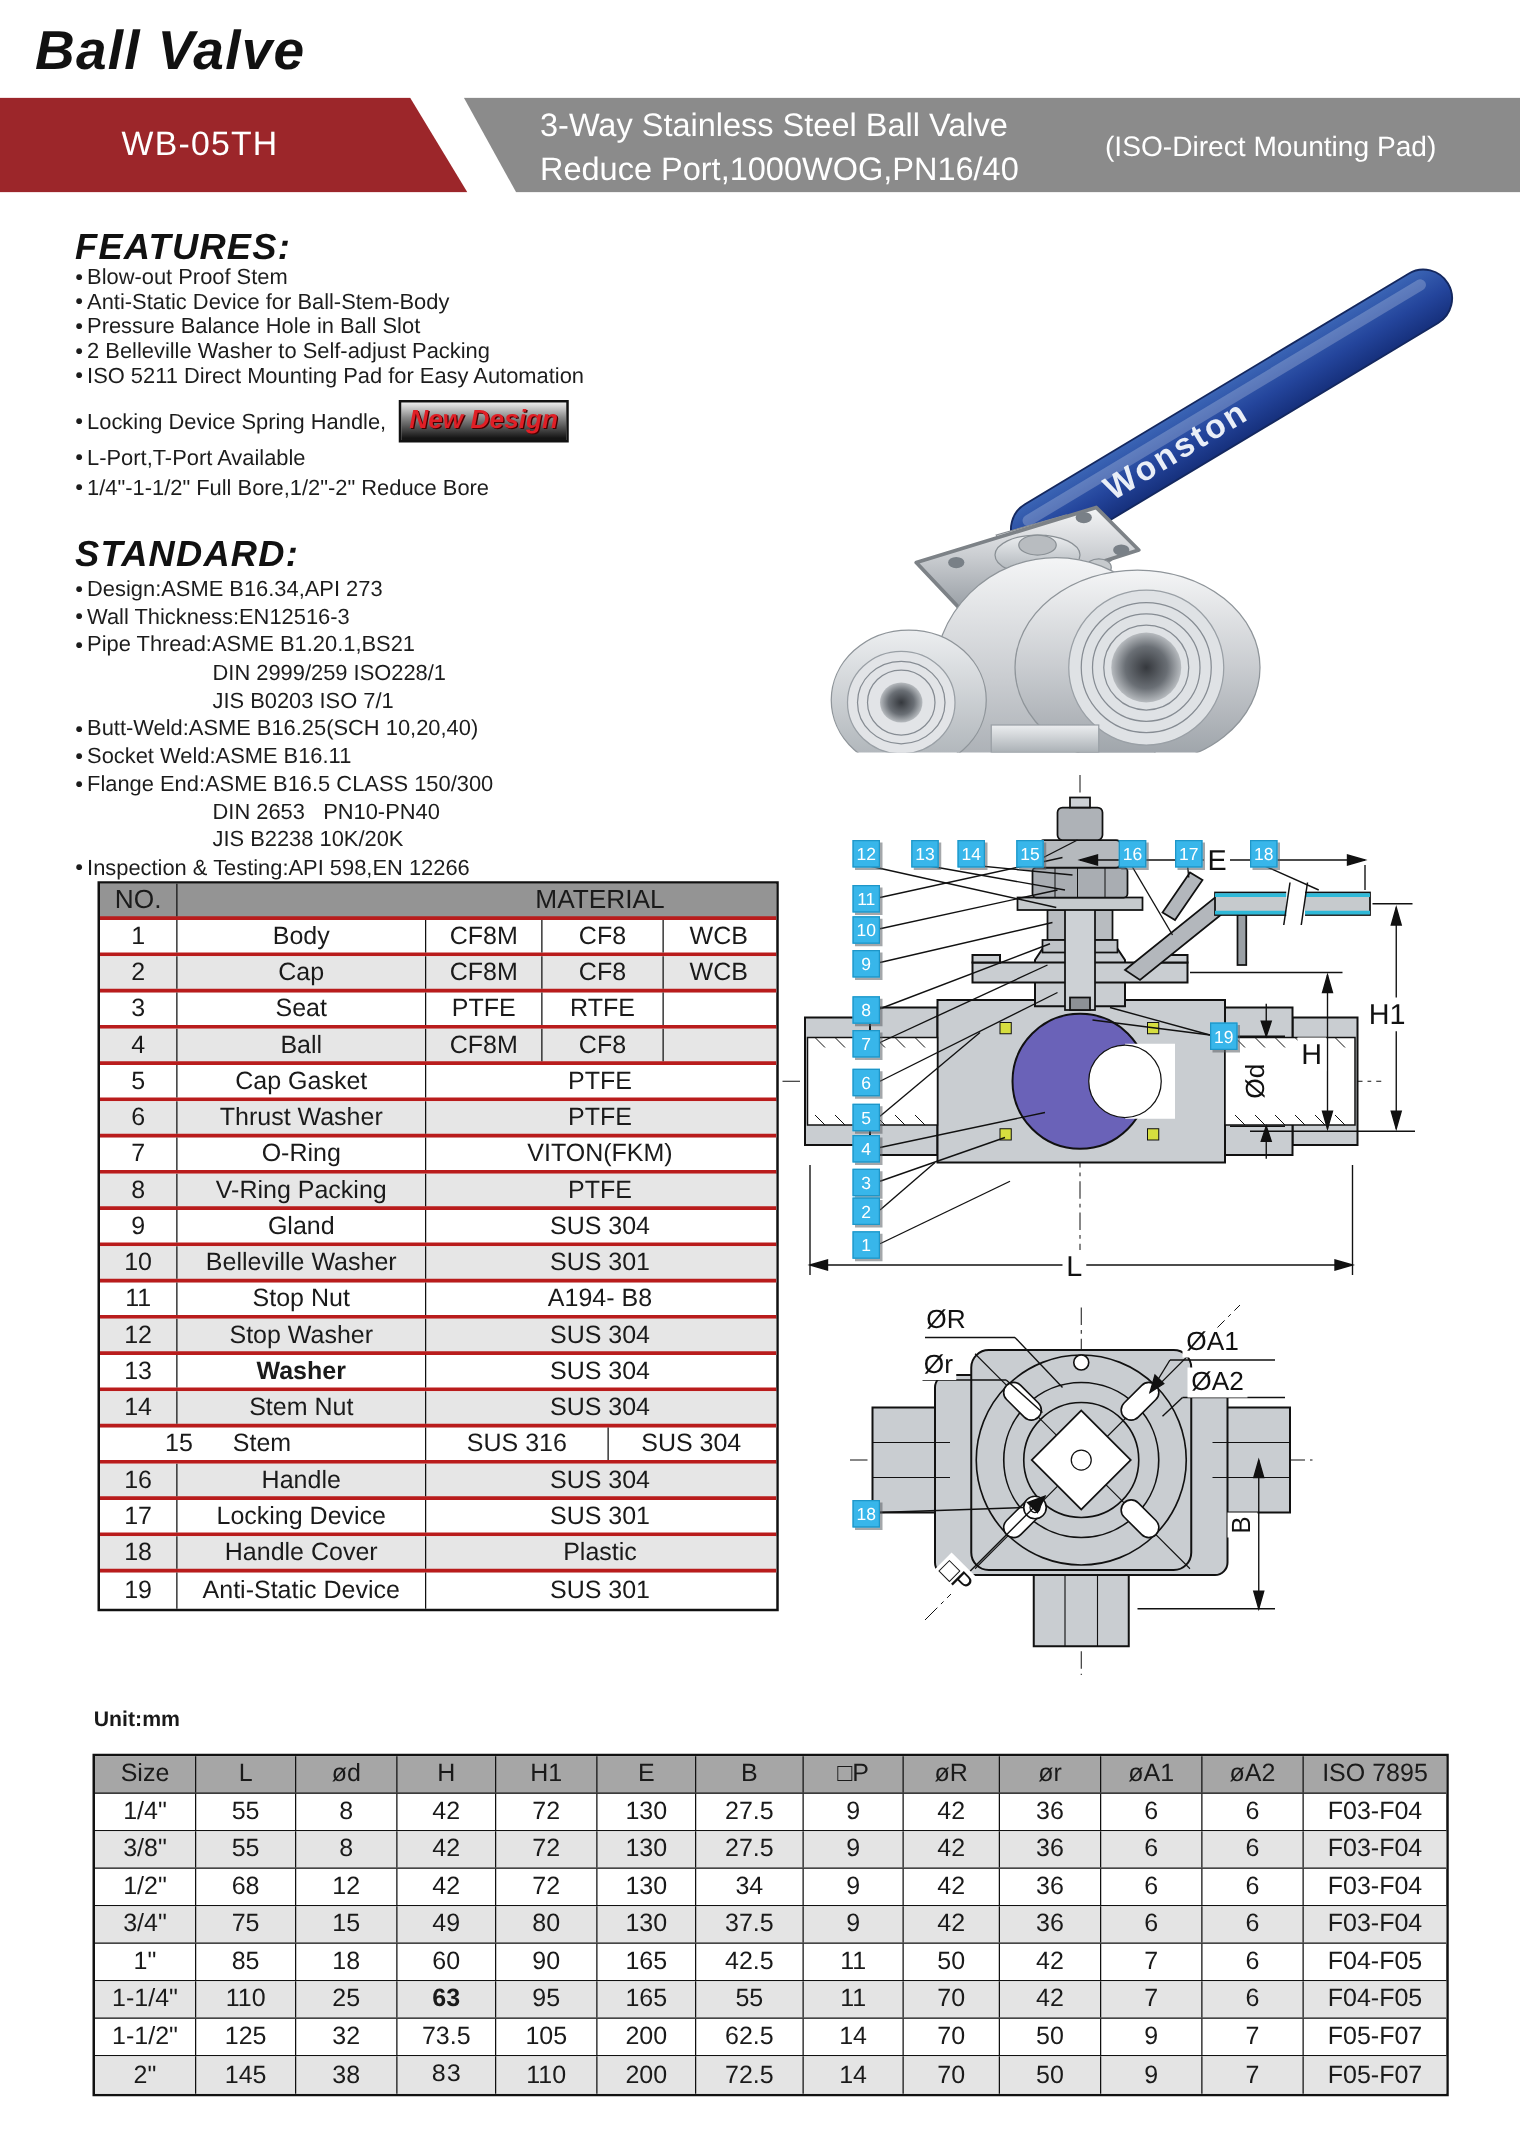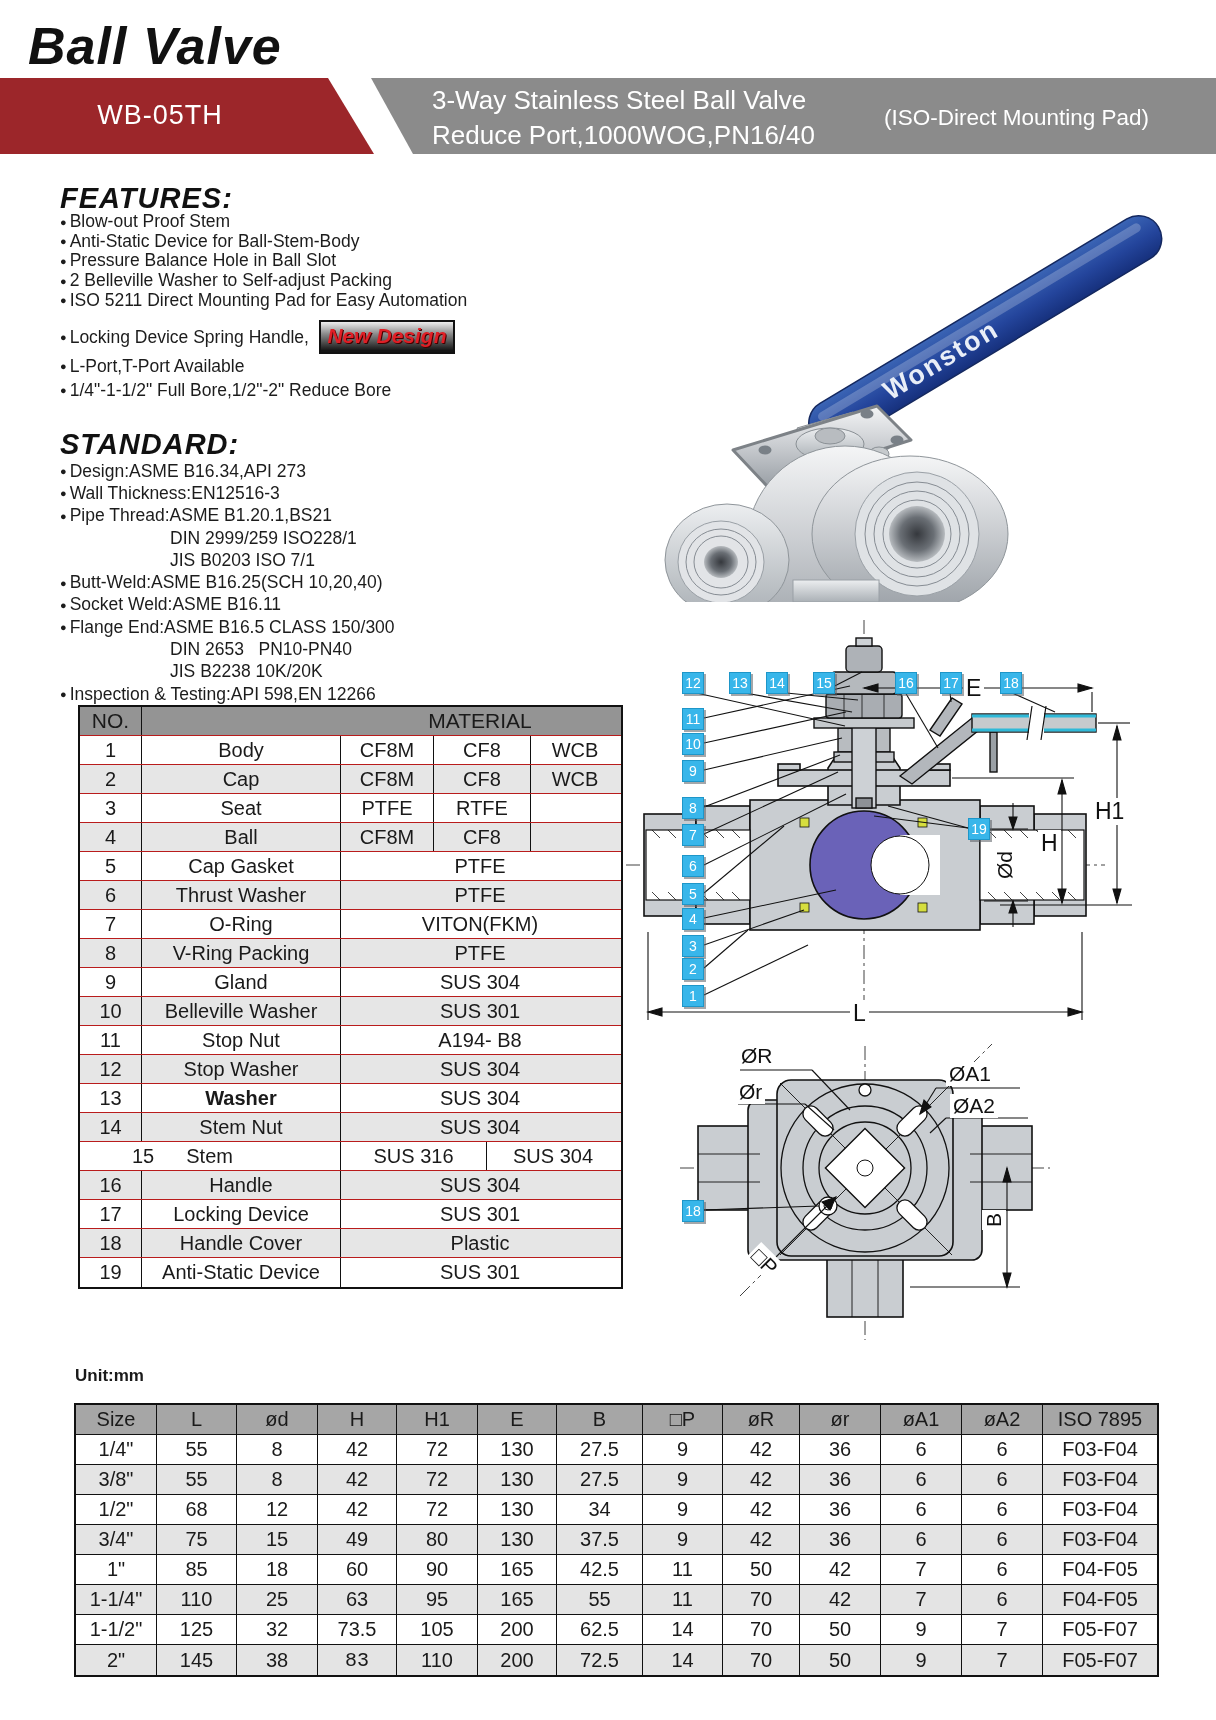--- a/index.html
+++ b/index.html
@@ -1,21 +1,21 @@
 <!DOCTYPE html>
 <html><head>
 <meta charset="utf-8">
 <style>
   html,body{margin:0;padding:0;background:#ffffff;}
   #sheet{
     position:relative;width:1216px;height:1720px;background:#fff;overflow:hidden;
     font-family:"Liberation Sans","DejaVu Sans",sans-serif;color:#1a1a1a;
   }
   
-  #page-title{position:absolute;left:28px;top:16px;font-size:52px;font-weight:bold;font-style:italic;letter-spacing:1px;color:#111;}
+  #page-title{position:absolute;left:28px;top:16px;font-size:44px;font-weight:bold;font-style:italic;letter-spacing:1px;color:#111;}
   #banner{position:absolute;left:0;top:78px;width:1216px;height:76px;}
   #banner .gray{position:absolute;left:0;top:0;width:1216px;height:76px;background:#8b8b8b;
     clip-path:polygon(371px 0,1216px 0,1216px 76px,413px 76px);}
   #banner .red{position:absolute;left:0;top:0;width:420px;height:76px;background:#9c262a;
     clip-path:polygon(0 0,328px 0,374px 76px,0 76px);}
   #banner .model{position:absolute;left:55px;top:22px;width:210px;text-align:center;color:#fff;font-size:27px;letter-spacing:1px;}
   #banner .l1{position:absolute;left:432px;top:7px;color:#fff;font-size:26px;}
   #banner .l2{position:absolute;left:432px;top:42px;color:#fff;font-size:26px;}
   #banner .note{position:absolute;left:884px;top:27px;color:#fff;font-size:22.5px;}
   
@@ -29,21 +29,21 @@
   #features-list2 .bl{display:flex;align-items:center;white-space:pre;}
   #standard-list{top:460px;}
   #standard-list .bl{height:22.3px;display:flex;align-items:center;white-space:pre;}
   .bl .dot{font-size:11px;margin-right:3px;}
   .bl.indent{padding-left:110px;}
   #nd-badge{display:inline-block;margin-left:10px;width:132px;height:30px;line-height:28px;text-align:center;
     background:linear-gradient(#ededed,#8a8a8a 40%,#151515 95%);border:2px solid #111;
     color:#e01f26;font-size:21px;font-weight:bold;font-style:italic;text-shadow:1px 1px 0 #400;}
   
   #parts-table{position:absolute;left:78px;top:705px;width:541px;border:2px solid #111;background:#fff;}
-  .pt-row{display:flex;height:29px;box-sizing:border-box;border-bottom:1px solid #b91c1c;align-items:stretch;font-size:20px;}
+  .pt-row{display:flex;height:29px;box-sizing:border-box;border-bottom:3px solid #b91c1c;align-items:stretch;font-size:20px;}
   .pt-row:last-child{border-bottom:none;}
   .pt-row.hdr{background:#949494;font-size:21px;}
   .pt-cell{display:flex;align-items:center;justify-content:center;box-sizing:border-box;border-right:1px solid #111;overflow:hidden;}
   .pt-cell:last-child{border-right:none;}
   .pt-row.alt{background:#e6e6e6;}
   
   #unit-label{position:absolute;left:75px;top:1366px;font-size:17px;font-weight:bold;}
   #dims-table{position:absolute;left:74px;top:1403px;width:1081px;border:2px solid #111;background:#fff;}
   .dt-row{display:flex;height:30px;box-sizing:border-box;border-bottom:1px solid #111;font-size:20px;}
   .dt-row:last-child{border-bottom:none;}
@@ -585,21 +585,21 @@
         <div class="dt-cell" style="width: 77px;">50</div>
         <div class="dt-cell" style="width: 81px;">42</div>
         <div class="dt-cell" style="width: 81px;">7</div>
         <div class="dt-cell" style="width: 81px;">6</div>
         <div class="dt-cell" style="flex: 1 1 0%;">F04-F05</div>
       </div>
       <div class="dt-row alt">
         <div class="dt-cell" style="width: 81px;">1-1/4"</div>
         <div class="dt-cell" style="width: 80px;">110</div>
         <div class="dt-cell" style="width: 81px;">25</div>
-        <div class="dt-cell" style="width: 79px;">63</div>
+        <div class="dt-cell" style="width: 79px; font-weight: bold;">63</div>
         <div class="dt-cell" style="width: 81px;">95</div>
         <div class="dt-cell" style="width: 79px;">165</div>
         <div class="dt-cell" style="width: 86px;">55</div>
         <div class="dt-cell" style="width: 80px;">11</div>
         <div class="dt-cell" style="width: 77px;">70</div>
         <div class="dt-cell" style="width: 81px;">42</div>
         <div class="dt-cell" style="width: 81px;">7</div>
         <div class="dt-cell" style="width: 81px;">6</div>
         <div class="dt-cell" style="flex: 1 1 0%;">F04-F05</div>
       </div>

